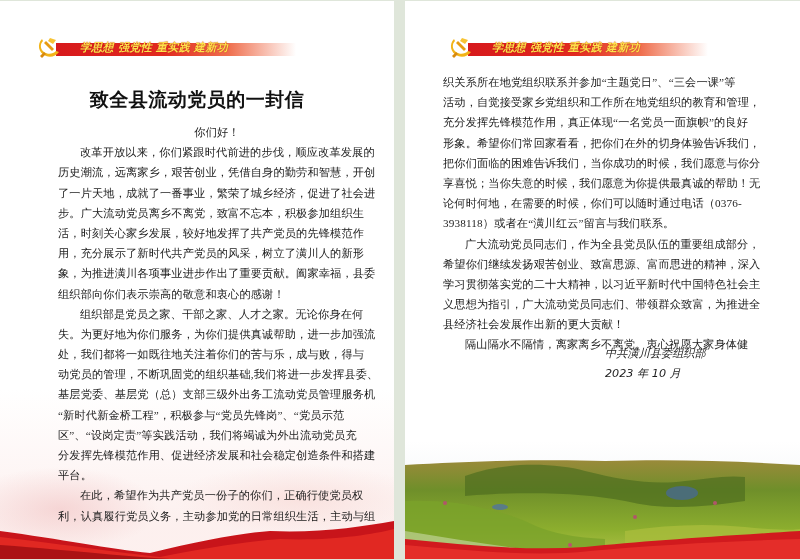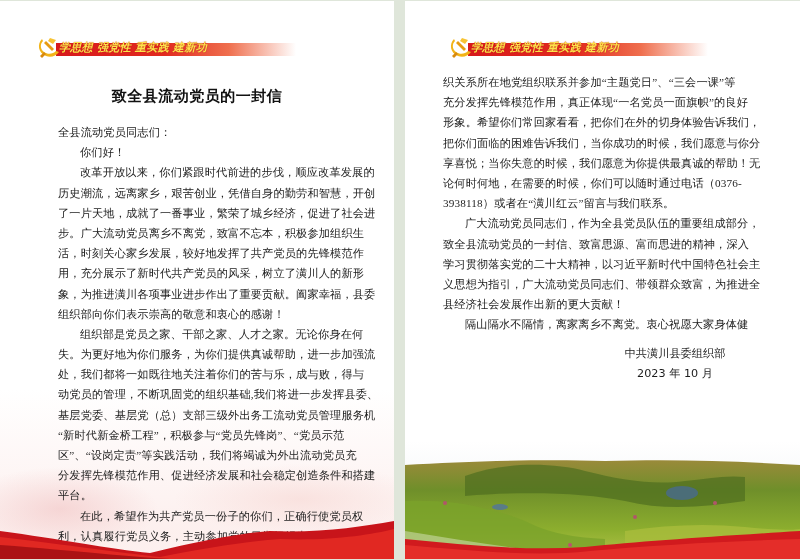--- a/index.html
+++ b/index.html
@@ -28,56 +28,56 @@
     .page-right .banner { left: 43px; }
     .emblem {
       width: 26px; height: 24px; position: relative; flex: 0 0 auto; z-index: 2;
     }
     .banner-bar {
       margin-left: -6px;
       height: 13px; margin-top: 4px;
       width: 240px;
       background: linear-gradient(90deg, #d7191c 0%, #e12a1f 45%, #ef6f4e 72%, rgba(255,255,255,0) 100%);
       display: flex; align-items: center;
-      padding-left: 3px;
+      padding-left: 24px;
     }
     .banner-text {
       font-family: "DejaVu Sans", sans-serif;
       font-style: italic; font-weight: bold;
       font-size: 11px; letter-spacing: 0.3px;
       color: #fde24a;
       text-shadow: 0 0 1px #b0100f;
       margin-top: -3px;
       white-space: nowrap;
     }
 
     
     .doc-title {
       position: absolute; top: 86px; left: 0; width: 394px;
       text-align: center;
       font-family: Liberation Serif, serif;
-      font-weight: bold; font-size: 15px; color: #111;
+      font-weight: bold; font-size: 19px; color: #111;
       letter-spacing: 0.5px;
     }
 
     
     .text-block {
       position: absolute;
       font-size: 11.2px; line-height: 20.2px; color: #1c1c1c;
       letter-spacing: 0.15px;
       font-family: Liberation Serif, serif;
     }
     .page-left .text-block  { left: 58px; top: 121px; width: 296px; }
     .page-right .text-block { left: 38px; top: 71px; width: 296px; }
     .line { display: block; white-space: nowrap; height: 20.2px; }
-    .indent { padding-left: 22px; }
+    .indent { padding-left: 22px; text-align: center; }
 
     .signature {
-      position: absolute; left: 200px; width: 140px; text-align: center;
-      font-size: 11.2px; color: #1c1c1c; line-height: 20px;
+      position: absolute; left: 200px; width: 140px; 
+      font-size: 11.2px; color: #1c1c1c; line-height: 20px; font-style: italic;
     }
 
     
     .pink-wash {
       position: absolute; left: 0; bottom: 0; width: 394px; height: 170px;
       background:
         radial-gradient(ellipse 140px 60px at 60px 120px, rgba(240,190,190,0.55), rgba(255,255,255,0) 70%),
         radial-gradient(ellipse 180px 50px at 300px 110px, rgba(245,205,200,0.45), rgba(255,255,255,0) 70%),
         linear-gradient(180deg, rgba(255,255,255,0) 0%, rgba(250,225,222,0.5) 80%);
     }
@@ -108,21 +108,20 @@
         </svg>
       </div>
       <div class="banner-bar">
         <span class="banner-text">学思想 强党性 重实践 建新功</span>
       </div>
     </div>
 
     <div class="doc-title">致全县流动党员的一封信</div>
 
     <div class="text-block" id="left-text">
-        <span class="line">全县流动党员同志们：</span>
         <span class="line indent">你们好！</span>
         <span class="line indent">改革开放以来，你们紧跟时代前进的步伐，顺应改革发展的</span>
         <span class="line">历史潮流，远离家乡，艰苦创业，凭借自身的勤劳和智慧，开创</span>
         <span class="line">了一片天地，成就了一番事业，繁荣了城乡经济，促进了社会进</span>
         <span class="line">步。广大流动党员离乡不离党，致富不忘本，积极参加组织生</span>
         <span class="line">活，时刻关心家乡发展，较好地发挥了共产党员的先锋模范作</span>
         <span class="line">用，充分展示了新时代共产党员的风采，树立了潢川人的新形</span>
         <span class="line">象，为推进潢川各项事业进步作出了重要贡献。阖家幸福，县委</span>
         <span class="line">组织部向你们表示崇高的敬意和衷心的感谢！</span>
         <span class="line indent">组织部是党员之家、干部之家、人才之家。无论你身在何</span>
@@ -155,28 +154,29 @@
           <path d="M4 21 L8 17 L10 19 L6 23 Z" fill="#d88a0f"></path>
         </svg>
       </div>
       <div class="banner-bar">
         <span class="banner-text">学思想 强党性 重实践 建新功</span>
       </div>
     </div>
 
     <div class="text-block" id="right-text">
         <span class="line">织关系所在地党组织联系并参加“主题党日”、“三会一课”等</span>
+        <span class="line">活动，自觉接受家乡党组织和工作所在地党组织的教育和管理，</span>
         <span class="line">充分发挥先锋模范作用，真正体现“一名党员一面旗帜”的良好</span>
         <span class="line">形象。希望你们常回家看看，把你们在外的切身体验告诉我们，</span>
         <span class="line">把你们面临的困难告诉我们，当你成功的时候，我们愿意与你分</span>
         <span class="line">享喜悦；当你失意的时候，我们愿意为你提供最真诚的帮助！无</span>
         <span class="line">论何时何地，在需要的时候，你们可以随时通过电话（0376-</span>
         <span class="line">3938118）或者在“潢川红云”留言与我们联系。</span>
         <span class="line indent">广大流动党员同志们，作为全县党员队伍的重要组成部分，</span>
-        <span class="line">致全县流动党员的一封信、致富思源、富而思进的精神，深入</span>
+        <span class="line">希望你们继续发扬艰苦创业、致富思源、富而思进的精神，深入</span>
         <span class="line">学习贯彻落实党的二十大精神，以习近平新时代中国特色社会主</span>
         <span class="line">义思想为指引，广大流动党员同志们、带领群众致富，为推进全</span>
         <span class="line">县经济社会发展作出新的更大贡献！</span>
         <span class="line indent">隔山隔水不隔情，离家离乡不离党。衷心祝愿大家身体健</span>
       </div>
 
     <div class="signature" style="top:343px;">中共潢川县委组织部</div>
     <div class="signature" style="top:363px;">2023 年 10 月</div>
 
     <div class="landscape">

